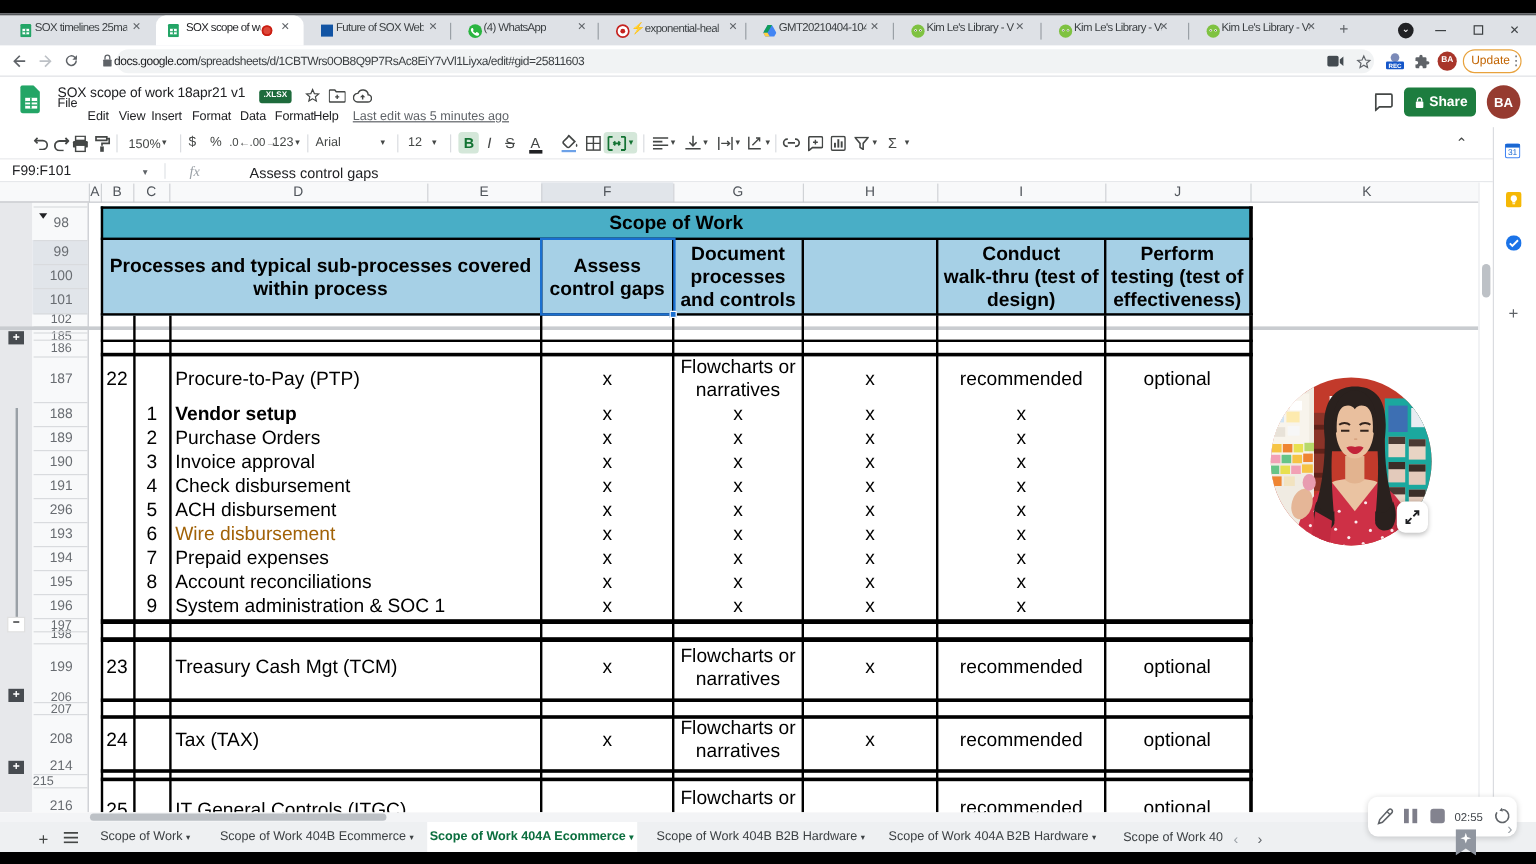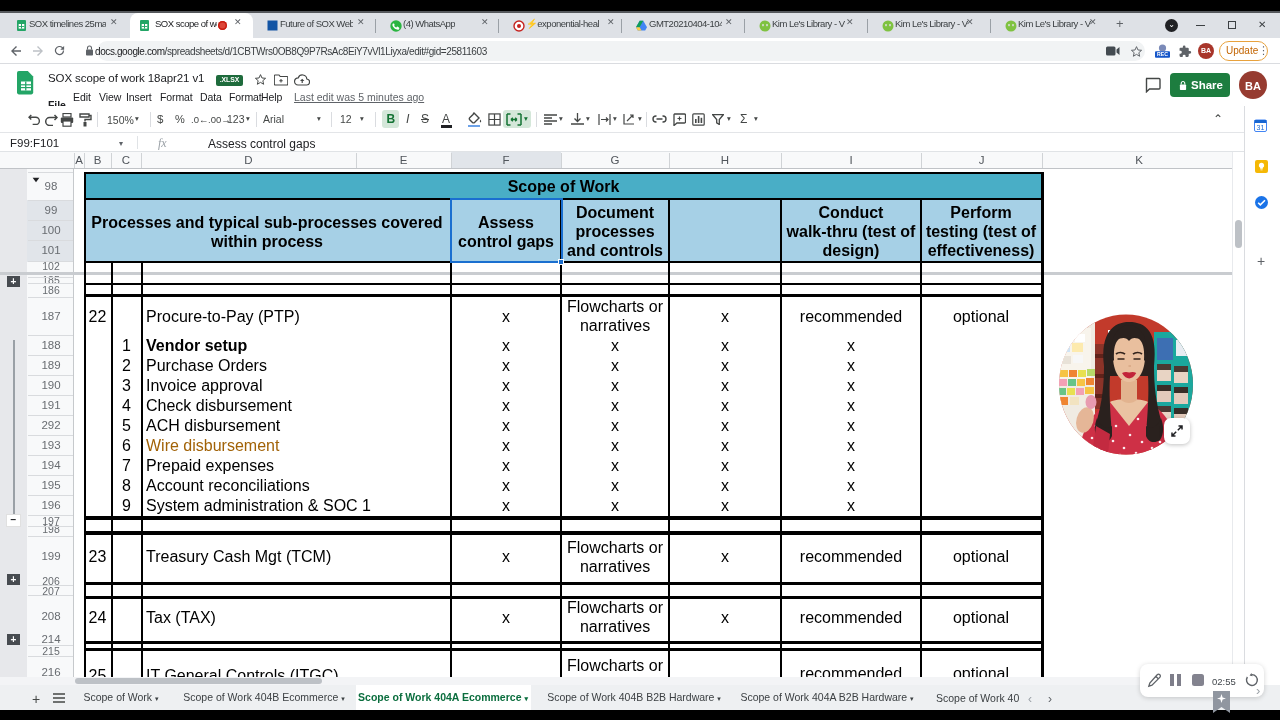--- a/index.html
+++ b/index.html
@@ -191,21 +191,21 @@
         <path d="M1 1h4l1.2 1.5H13a.8.8 0 0 1 .8.8V10a1 1 0 0 1-1 1H1.3a1 1 0 0 1-1-1V2a1 1 0 0 1 .7-1z" fill="none" stroke="#444746" stroke-width="1.2"></path>
         <path d="M7 5v3.4M5.3 6.7h3.4" stroke="#444746" stroke-width="1.1"></path>
       </svg>
     </div>
 <div class="a" style="left:294px;top:74px">
       <svg width="16" height="12" viewBox="0 0 16 12">
         <path d="M12.8 5a4.4 4.4 0 0 0-8.5-1.2A3.6 3.6 0 0 0 4 11h8.3a3 3 0 0 0 .5-6z" fill="none" stroke="#444746" stroke-width="1.2"></path>
         <path d="M8.2 4.8 6 7h4.4z M7.6 7h1.2v2H7.6z" fill="#444746"></path>
       </svg>
     </div>
-<div class="tx" style="left:48px;top:99px;font-size:10.5px;color:#202124;font-weight:700;letter-spacing:-0.1px">File</div>
+<div class="tx" style="left:48px;top:80px;font-size:10.5px;color:#202124;font-weight:400;letter-spacing:-0.1px">File</div>
 <div class="tx" style="left:73px;top:90.5px;font-size:10.5px;color:#202124;font-weight:400;letter-spacing:-0.1px">Edit</div>
 <div class="tx" style="left:99px;top:90.5px;font-size:10.5px;color:#202124;font-weight:400;letter-spacing:-0.1px">View</div>
 <div class="tx" style="left:126px;top:90.5px;font-size:10.5px;color:#202124;font-weight:400;letter-spacing:-0.1px">Insert</div>
 <div class="tx" style="left:160px;top:90.5px;font-size:10.5px;color:#202124;font-weight:400;letter-spacing:-0.1px">Format</div>
 <div class="tx" style="left:200px;top:90.5px;font-size:10.5px;color:#202124;font-weight:400;letter-spacing:-0.1px">Data</div>
 <div class="tx" style="left:229px;top:90.5px;font-size:10.5px;color:#202124;font-weight:400;letter-spacing:-0.1px">Format</div>
 <div class="tx" style="left:261px;top:90.5px;font-size:10.5px;color:#202124;font-weight:400;letter-spacing:-0.1px">Help</div>
 <div class="tx" style="left:294px;top:91px;font-size:10.5px;color:#5f6368;font-weight:400;text-decoration:underline">Last edit was 5 minutes ago</div>
 <div class="a" style="left:1144px;top:77px">
       <svg width="17" height="16" viewBox="0 0 17 16">
@@ -386,33 +386,33 @@
 <div class="tx c" style="left:31.0px;top:221.75px;width:40px;line-height:16.5px;font-size:11.5px;color:#686c71;font-weight:400;">100</div>
 <div class="tx c" style="left:31.0px;top:241.75px;width:40px;line-height:16.5px;font-size:11.5px;color:#686c71;font-weight:400;">101</div>
 <div class="tx c" style="left:31.0px;top:258.75px;width:40px;line-height:15.5px;font-size:10.5px;color:#686c71;font-weight:400;">102</div>
 <div class="tx c" style="left:31.0px;top:272.75px;width:40px;line-height:15.5px;font-size:10.5px;color:#686c71;font-weight:400;">185</div>
 <div class="tx c" style="left:31.0px;top:283.25px;width:40px;line-height:15.5px;font-size:10.5px;color:#686c71;font-weight:400;">186</div>
 <div class="tx c" style="left:31.0px;top:307.75px;width:40px;line-height:16.5px;font-size:11.5px;color:#686c71;font-weight:400;">187</div>
 <div class="tx c" style="left:31.0px;top:336.75px;width:40px;line-height:16.5px;font-size:11.5px;color:#686c71;font-weight:400;">188</div>
 <div class="tx c" style="left:31.0px;top:356.75px;width:40px;line-height:16.5px;font-size:11.5px;color:#686c71;font-weight:400;">189</div>
 <div class="tx c" style="left:31.0px;top:376.75px;width:40px;line-height:16.5px;font-size:11.5px;color:#686c71;font-weight:400;">190</div>
 <div class="tx c" style="left:31.0px;top:396.75px;width:40px;line-height:16.5px;font-size:11.5px;color:#686c71;font-weight:400;">191</div>
-<div class="tx c" style="left:31.0px;top:416.75px;width:40px;line-height:16.5px;font-size:11.5px;color:#686c71;font-weight:400;">292</div>
+<div class="tx c" style="left:31.0px;top:416.75px;width:40px;line-height:16.5px;font-size:11.5px;color:#686c71;font-weight:400;">296</div>
 <div class="tx c" style="left:31.0px;top:436.75px;width:40px;line-height:16.5px;font-size:11.5px;color:#686c71;font-weight:400;">193</div>
 <div class="tx c" style="left:31.0px;top:456.75px;width:40px;line-height:16.5px;font-size:11.5px;color:#686c71;font-weight:400;">194</div>
 <div class="tx c" style="left:31.0px;top:476.75px;width:40px;line-height:16.5px;font-size:11.5px;color:#686c71;font-weight:400;">195</div>
 <div class="tx c" style="left:31.0px;top:496.75px;width:40px;line-height:16.5px;font-size:11.5px;color:#686c71;font-weight:400;">196</div>
 <div class="tx c" style="left:31.0px;top:513.75px;width:40px;line-height:15.5px;font-size:10.5px;color:#686c71;font-weight:400;">197</div>
 <div class="tx c" style="left:31.0px;top:522.25px;width:40px;line-height:15.5px;font-size:10.5px;color:#686c71;font-weight:400;">198</div>
 <div class="tx c" style="left:31.0px;top:547.75px;width:40px;line-height:16.5px;font-size:11.5px;color:#686c71;font-weight:400;">199</div>
 <div class="tx c" style="left:31.0px;top:573.75px;width:40px;line-height:15.5px;font-size:10.5px;color:#686c71;font-weight:400;">206</div>
 <div class="tx c" style="left:31.0px;top:583.75px;width:40px;line-height:15.5px;font-size:10.5px;color:#686c71;font-weight:400;">207</div>
 <div class="tx c" style="left:31.0px;top:607.75px;width:40px;line-height:16.5px;font-size:11.5px;color:#686c71;font-weight:400;">208</div>
 <div class="tx c" style="left:31.0px;top:630.75px;width:40px;line-height:16.5px;font-size:11.5px;color:#686c71;font-weight:400;">214</div>
-<div class="tx c" style="left:31.0px;top:643.75px;width:40px;line-height:15.5px;font-size:10.5px;color:#686c71;font-weight:400;">215</div>
+<div class="tx c" style="left:16px;top:643.75px;width:40px;line-height:15.5px;font-size:10.5px;color:#686c71;font-weight:400;">215</div>
 <div class="tx c" style="left:31.0px;top:663.75px;width:40px;line-height:16.5px;font-size:11.5px;color:#686c71;font-weight:400;">216</div>
 <div class="a" style="left:28px;top:171.5px;width:45px;height:1px;background:#d9dbde"></div>
 <div class="a" style="left:28px;top:200px;width:45px;height:1px;background:#d9dbde"></div>
 <div class="a" style="left:28px;top:220px;width:45px;height:1px;background:#d9dbde"></div>
 <div class="a" style="left:28px;top:240px;width:45px;height:1px;background:#d9dbde"></div>
 <div class="a" style="left:28px;top:261px;width:45px;height:1px;background:#d9dbde"></div>
 <div class="a" style="left:28px;top:271.5px;width:45px;height:1px;background:#d9dbde"></div>
 <div class="a" style="left:28px;top:277px;width:45px;height:1px;background:#d9dbde"></div>
 <div class="a" style="left:28px;top:283px;width:45px;height:1px;background:#d9dbde"></div>
 <div class="a" style="left:28px;top:297px;width:45px;height:1px;background:#d9dbde"></div>

